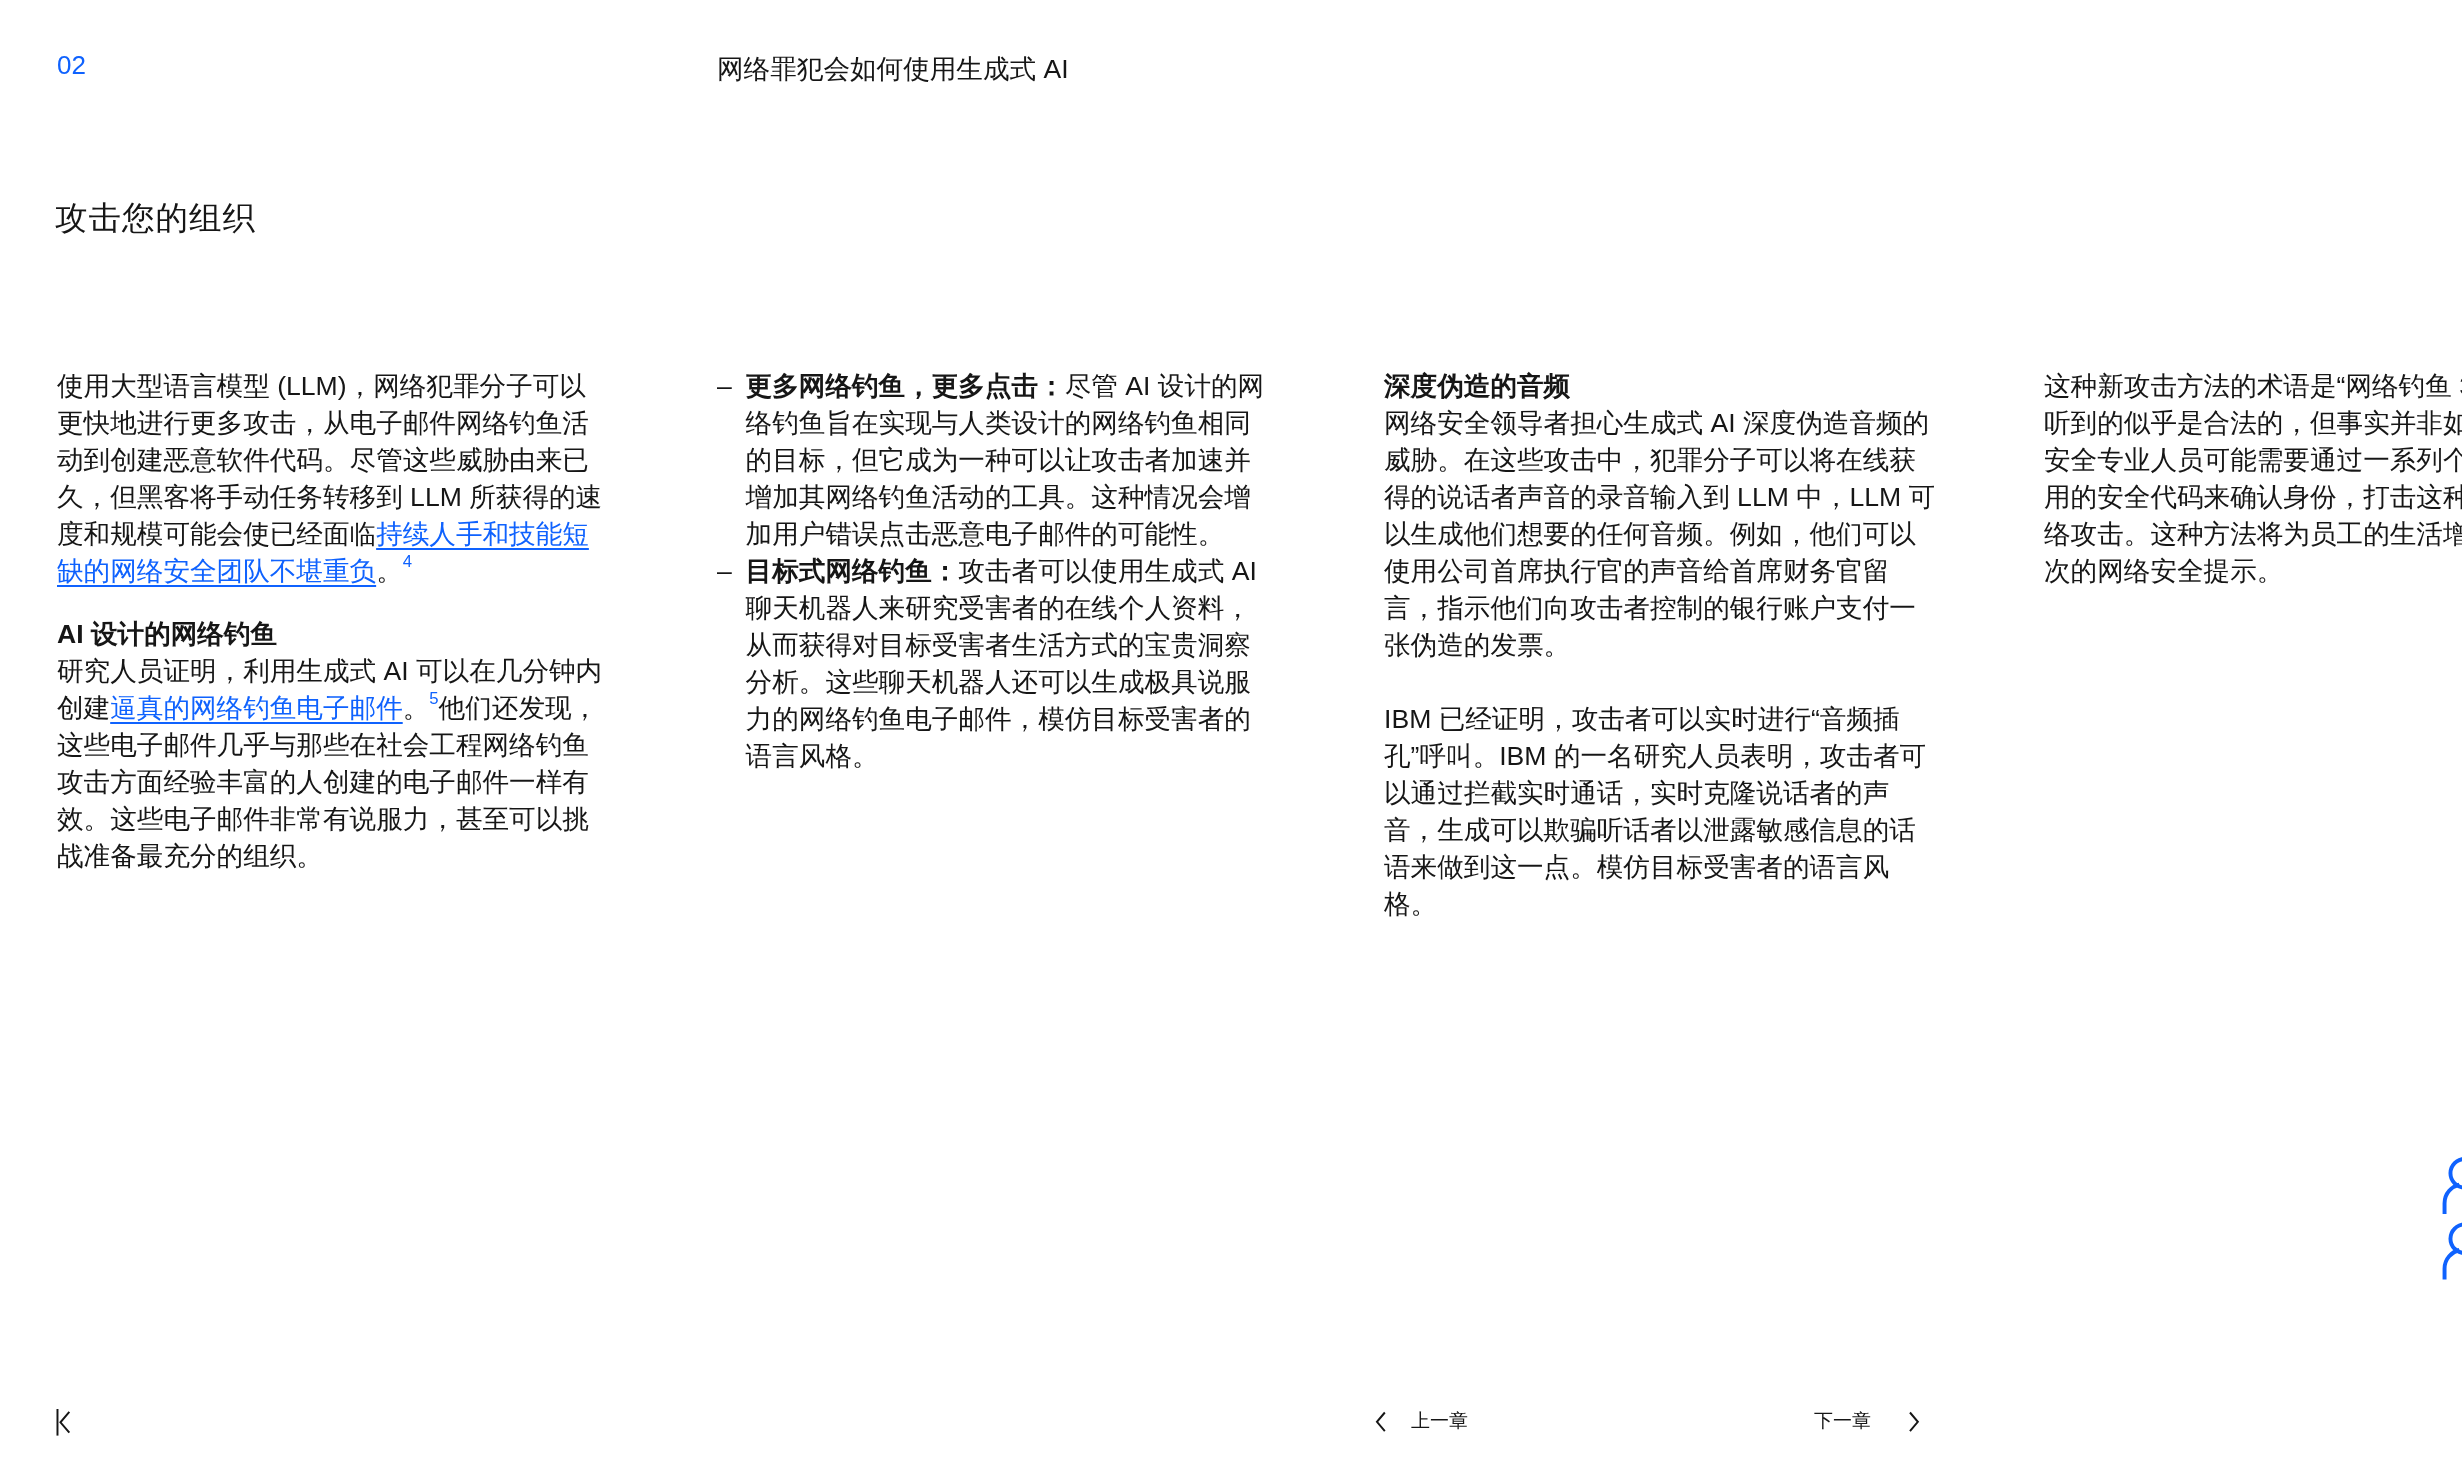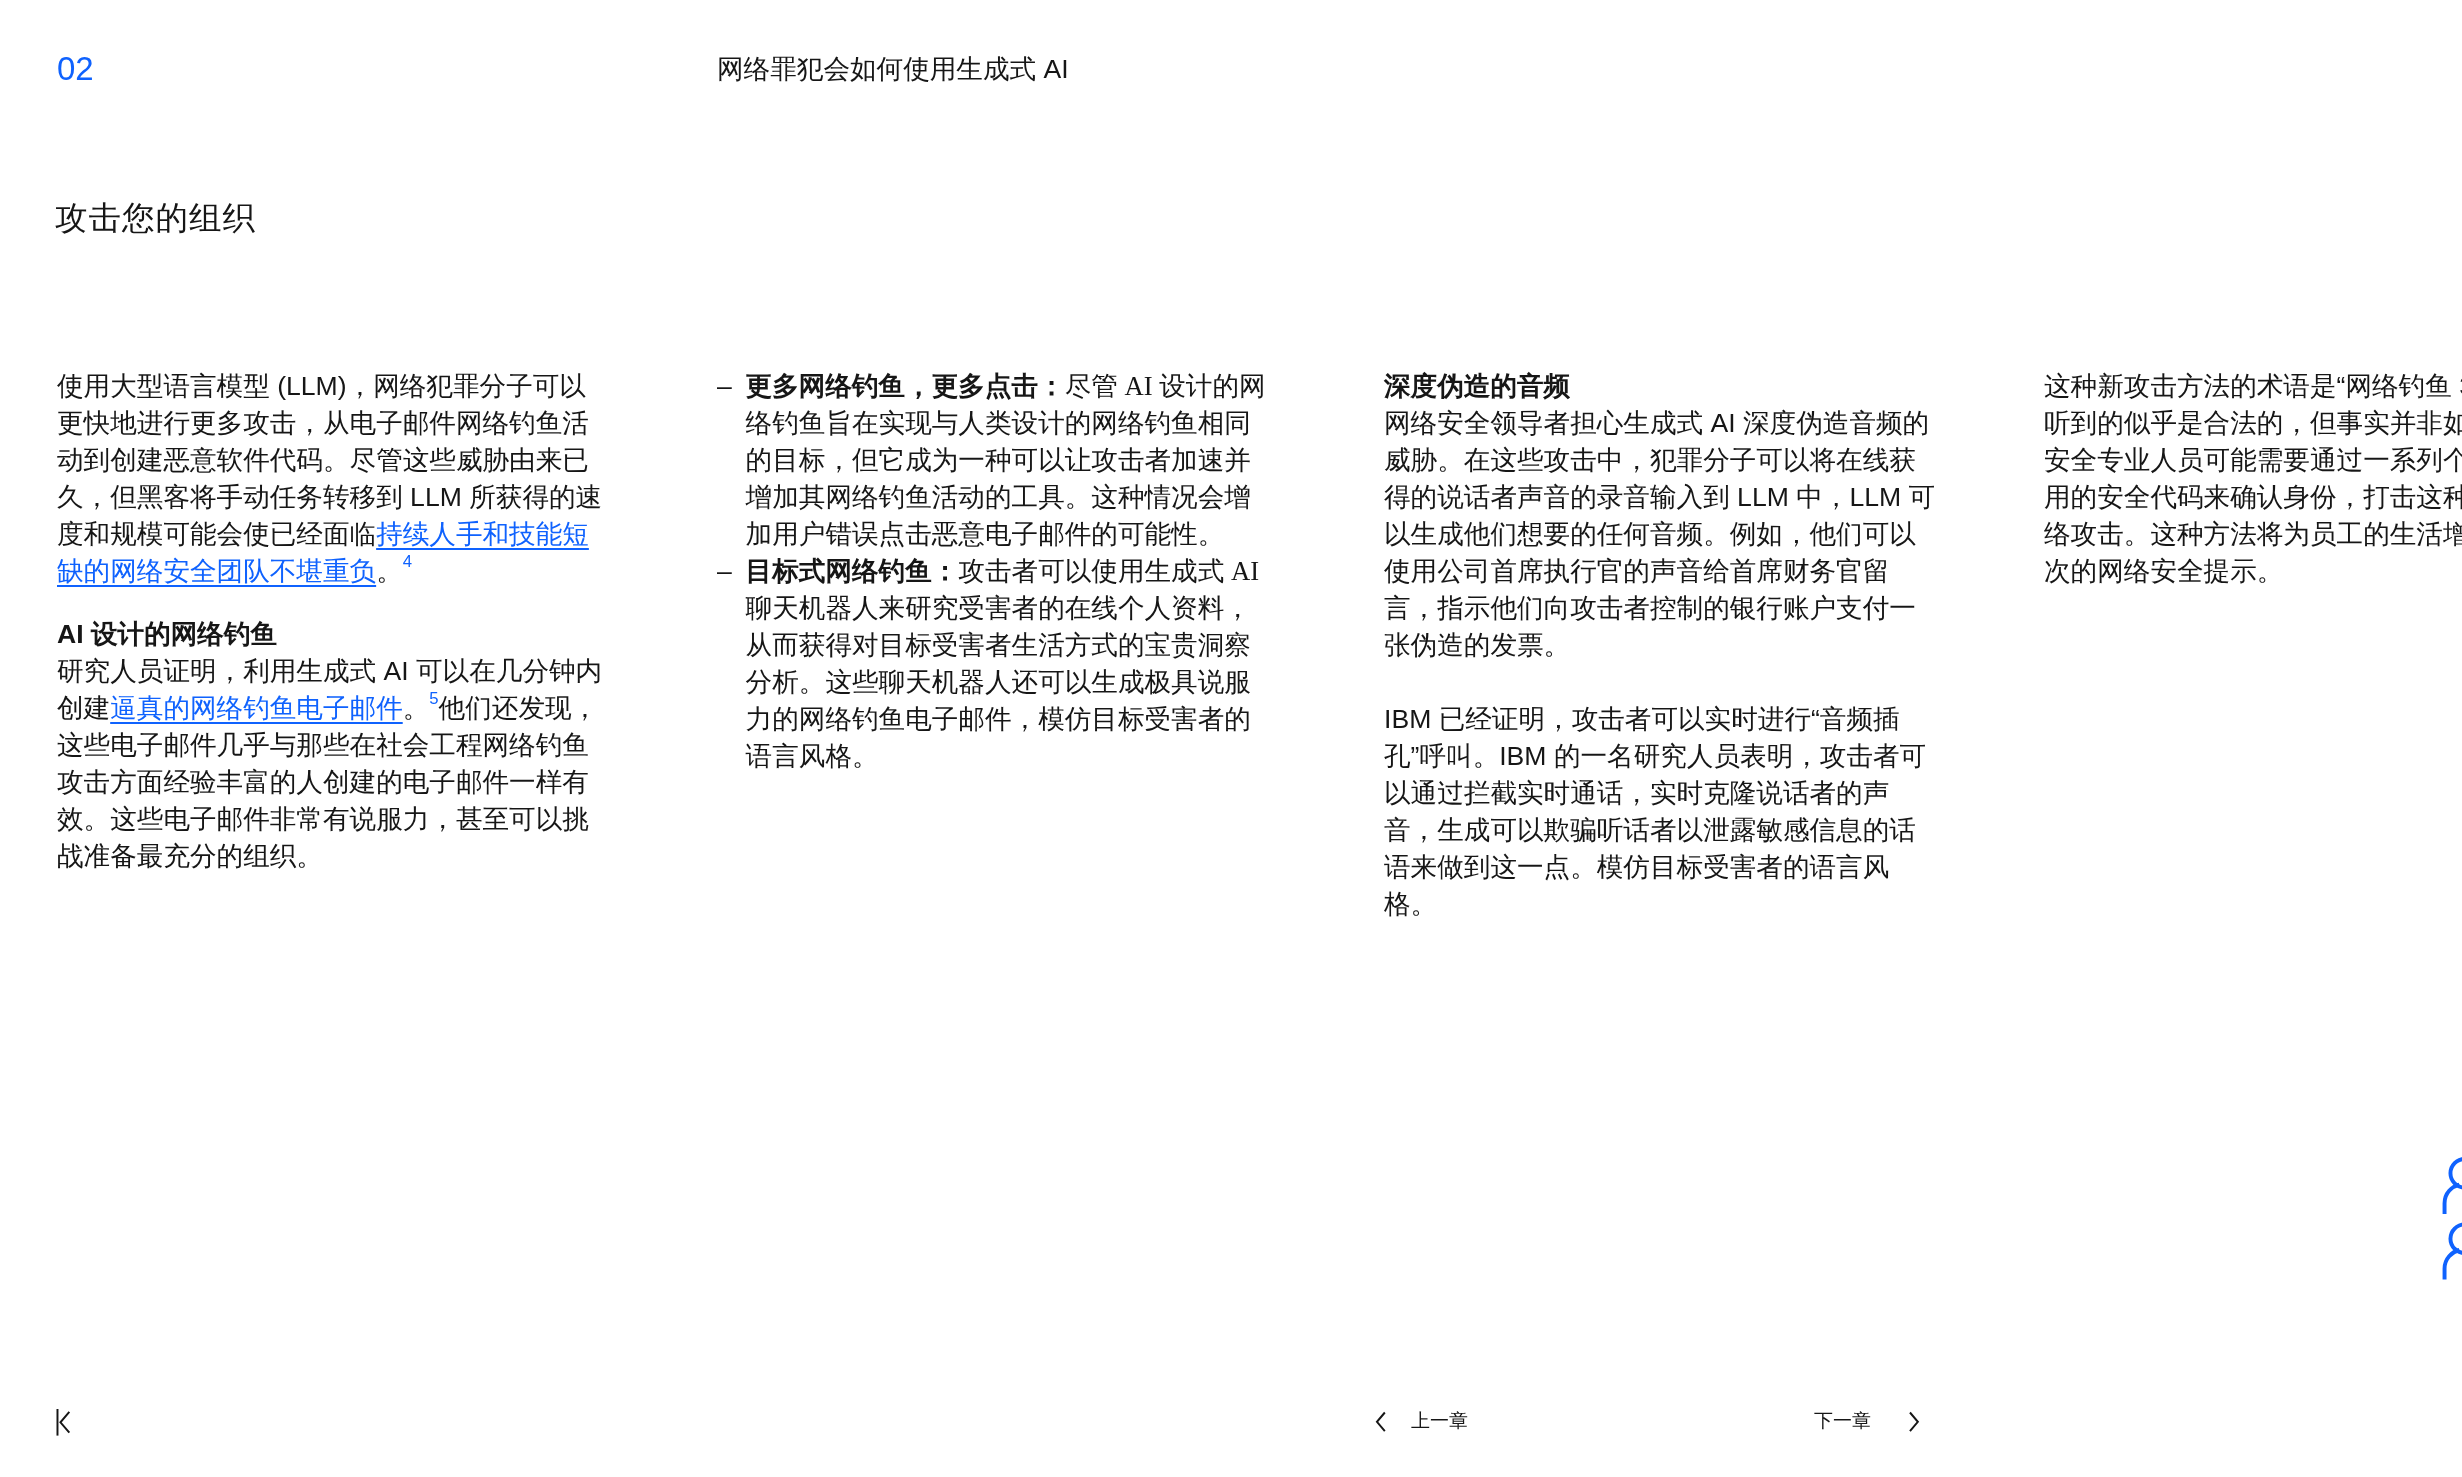--- a/index.html
+++ b/index.html
@@ -9,21 +9,21 @@
     position:relative;
     width:2626px; height:1477px;
     overflow:hidden;
     font-family:"Liberation Sans", sans-serif;
     color:var(--text-color);
     font-size:26.6px;
   }
   
   .page-num {
     position:absolute; left:57px; top:50px;
-    font-size:33px; color:var(--accent);
+    font-size:26px; color:var(--accent);
   }
   .header-title {
     position:absolute; left:717px; top:51px;
     font-size:26.6px;
   }
   .page-title {
     position:absolute; left:55px; top:197px;
     font-size:32.5px; font-weight:normal; letter-spacing:1px;
   }
   
@@ -49,21 +49,21 @@
   }
   sup.fn {
     color:var(--accent);
     font-size:16.7px; line-height:0;
     vertical-align:12.8px;
     cursor:pointer;
   }
   
   .bullet { display:flex; align-items:flex-start; }
   .bullet .dash { flex:0 0 28.6px; }
-  .bullet .btxt { flex:1 1 auto;font-family:Liberation Serif, serif; }
+  .bullet .btxt { flex:1 1 auto; }
   
   .people-figure { position:absolute; left:2442px; top:1157px; }
   
   .footer-item { position:absolute; font-size:19px; line-height:23.6px; }
   .first-page-btn { left:56px; top:1408px; cursor:pointer; }
   .prev-chevron   { left:1374px; top:1411px; cursor:pointer; }
   .prev-label     { left:1411px; top:1409px; cursor:pointer; }
   .next-label     { left:1814px; top:1409px; cursor:pointer; }
   .next-chevron   { left:1908px; top:1411px; cursor:pointer; }
   svg { display:block; }

